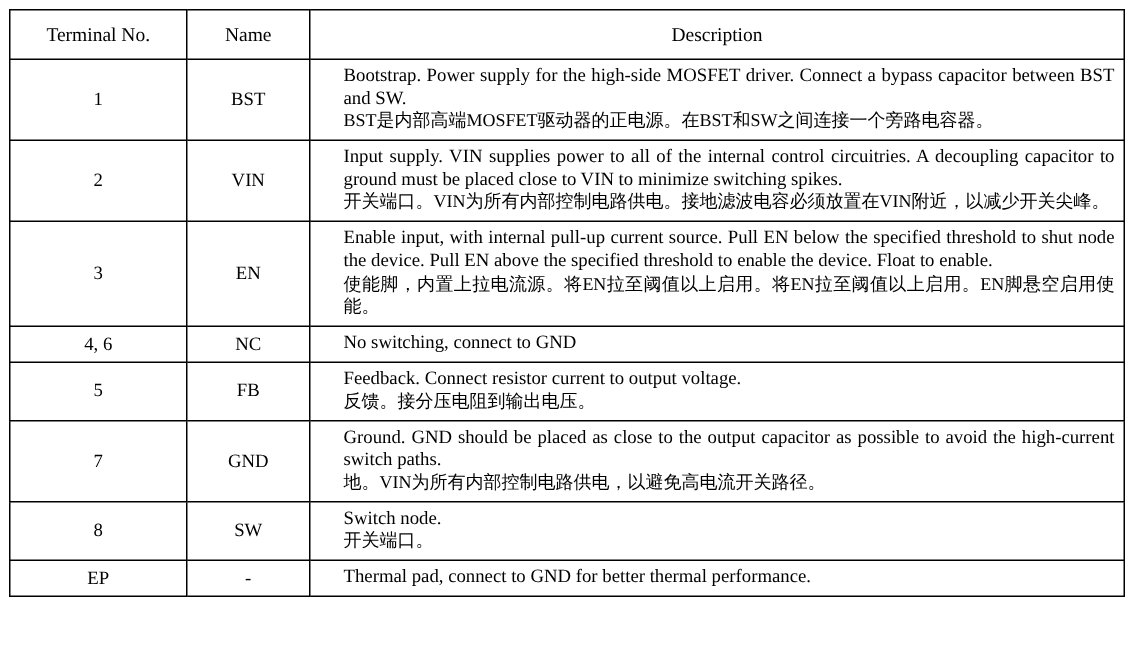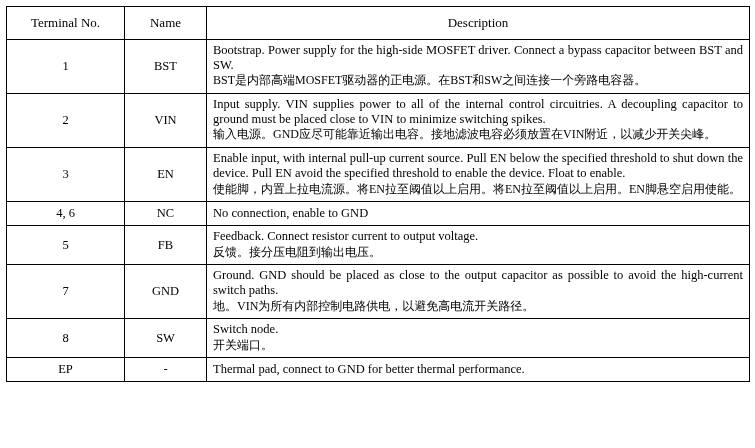--- a/index.html
+++ b/index.html
@@ -42,21 +42,21 @@
     text-align: center;
     padding: 8px 4px;
     font-size: 13px;
   }
   td.term, td.name {
     text-align: center;
     padding: 4px 3px;
   }
   td.desc {
     text-align: left;
-    padding: 3px 6px 4px 6px;
+    padding: 3px 6px 4px 22px;
   }
   td.desc .en {
     display: block;
     text-align: justify;
   }
   td.desc .cn {
     display: block;
     text-align: justify;
     font-family: Liberation Serif, serif;
     font-size: 12px;
@@ -98,36 +98,36 @@
         <td class="desc">
           <span class="en">Bootstrap. Power supply for the high-side MOSFET driver. Connect a bypass capacitor between BST and SW.</span>
           <span class="cn">BST是内部高端MOSFET驱动器的正电源。在BST和SW之间连接一个旁路电容器。</span>
         </td>
       </tr>
       <tr>
         <td class="term">2</td>
         <td class="name">VIN</td>
         <td class="desc">
           <span class="en">Input supply. VIN supplies power to all of the internal control circuitries. A decoupling capacitor to ground must be placed close to VIN to minimize switching spikes.</span>
-          <span class="cn">输入电源。GND应尽可能靠近输出电容。接地滤波电容必须放置在VIN附近，以减少开关尖峰。</span>
+          <span class="cn">开关端口。VIN为所有内部控制电路供电。接地滤波电容必须放置在VIN附近，以减少开关尖峰。</span>
         </td>
       </tr>
       <tr>
         <td class="term">3</td>
         <td class="name">EN</td>
         <td class="desc">
-          <span class="en">Enable input, with internal pull-up current source. Pull EN below the specified threshold to shut down the device. Pull EN avoid the specified threshold to enable the device. Float to enable.</span>
+          <span class="en">Enable input, with internal pull-up current source. Pull EN below the specified threshold to shut node the device. Pull EN above the specified threshold to enable the device. Float to enable.</span>
           <span class="cn">使能脚，内置上拉电流源。将EN拉至阈值以上启用。将EN拉至阈值以上启用。EN脚悬空启用使能。</span>
         </td>
       </tr>
       <tr class="single">
         <td class="term">4, 6</td>
         <td class="name">NC</td>
         <td class="desc">
-          <span class="en">No connection, enable to GND</span>
+          <span class="en">No switching, connect to GND</span>
         </td>
       </tr>
       <tr>
         <td class="term">5</td>
         <td class="name">FB</td>
         <td class="desc">
           <span class="en">Feedback. Connect resistor current to output voltage.</span>
           <span class="cn">反馈。接分压电阻到输出电压。</span>
         </td>
       </tr>

